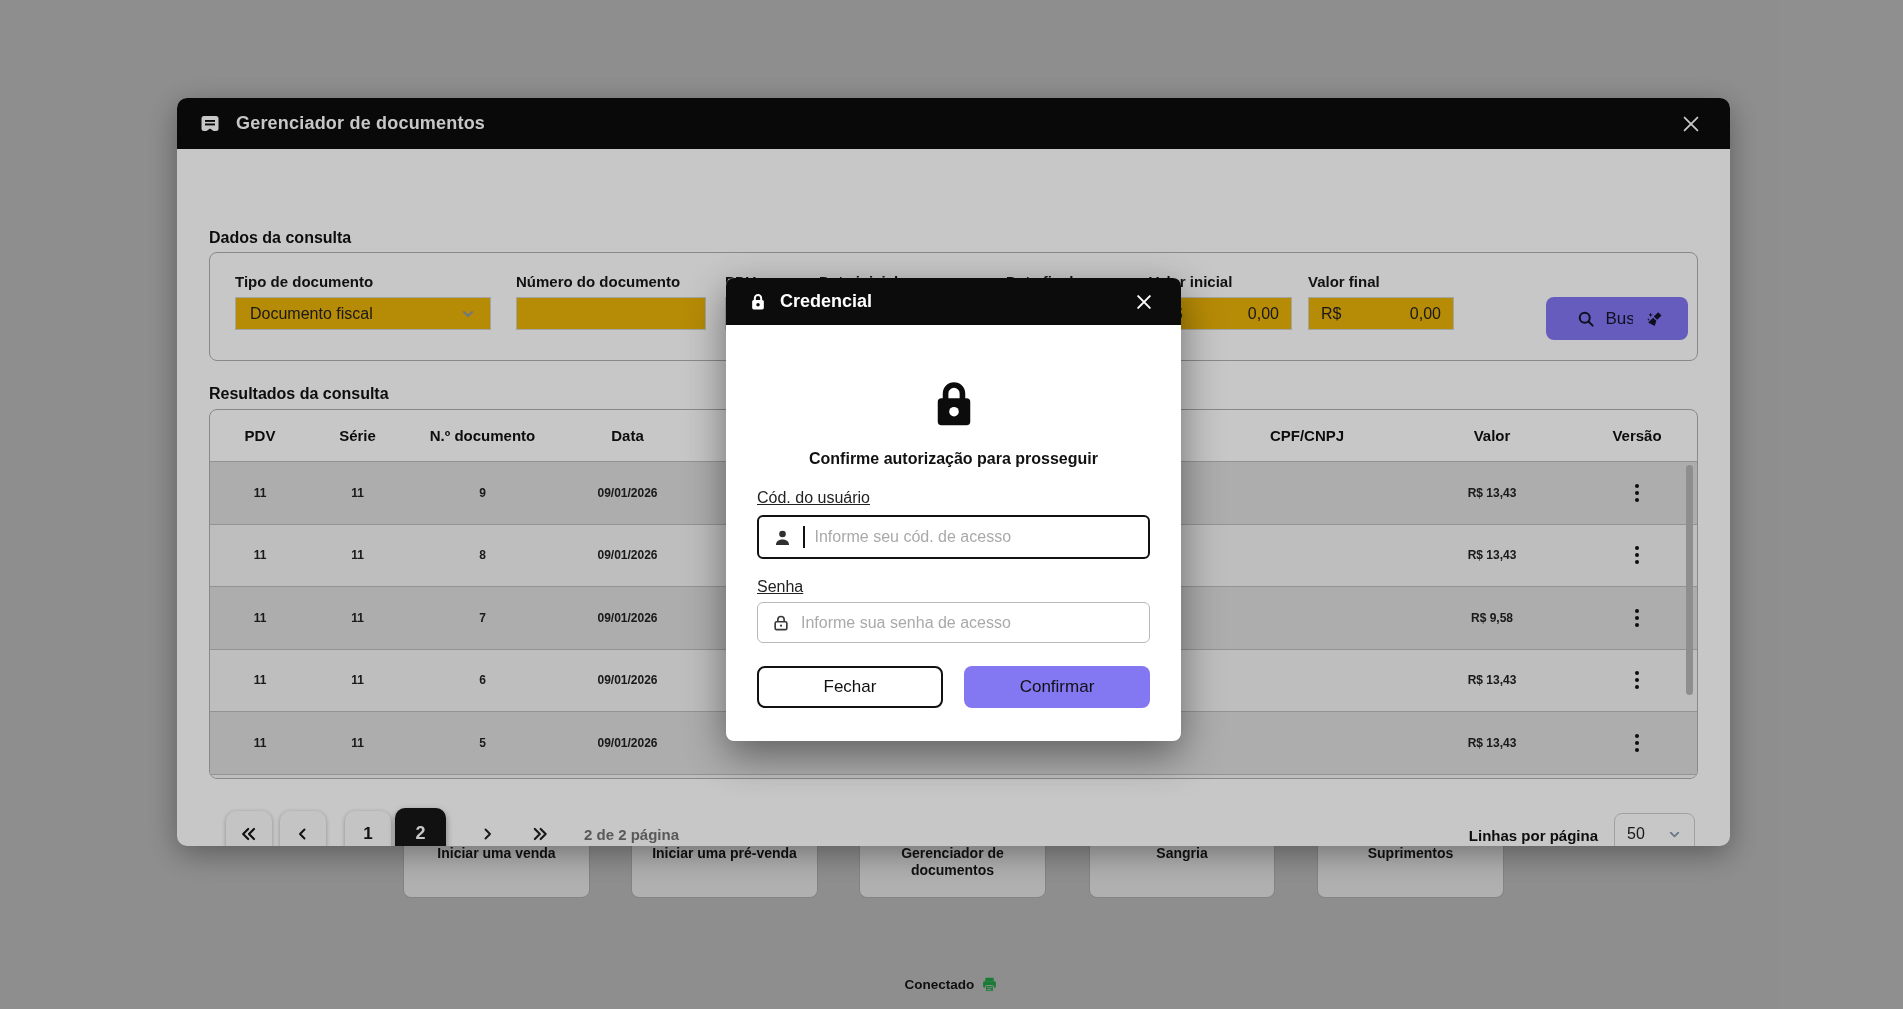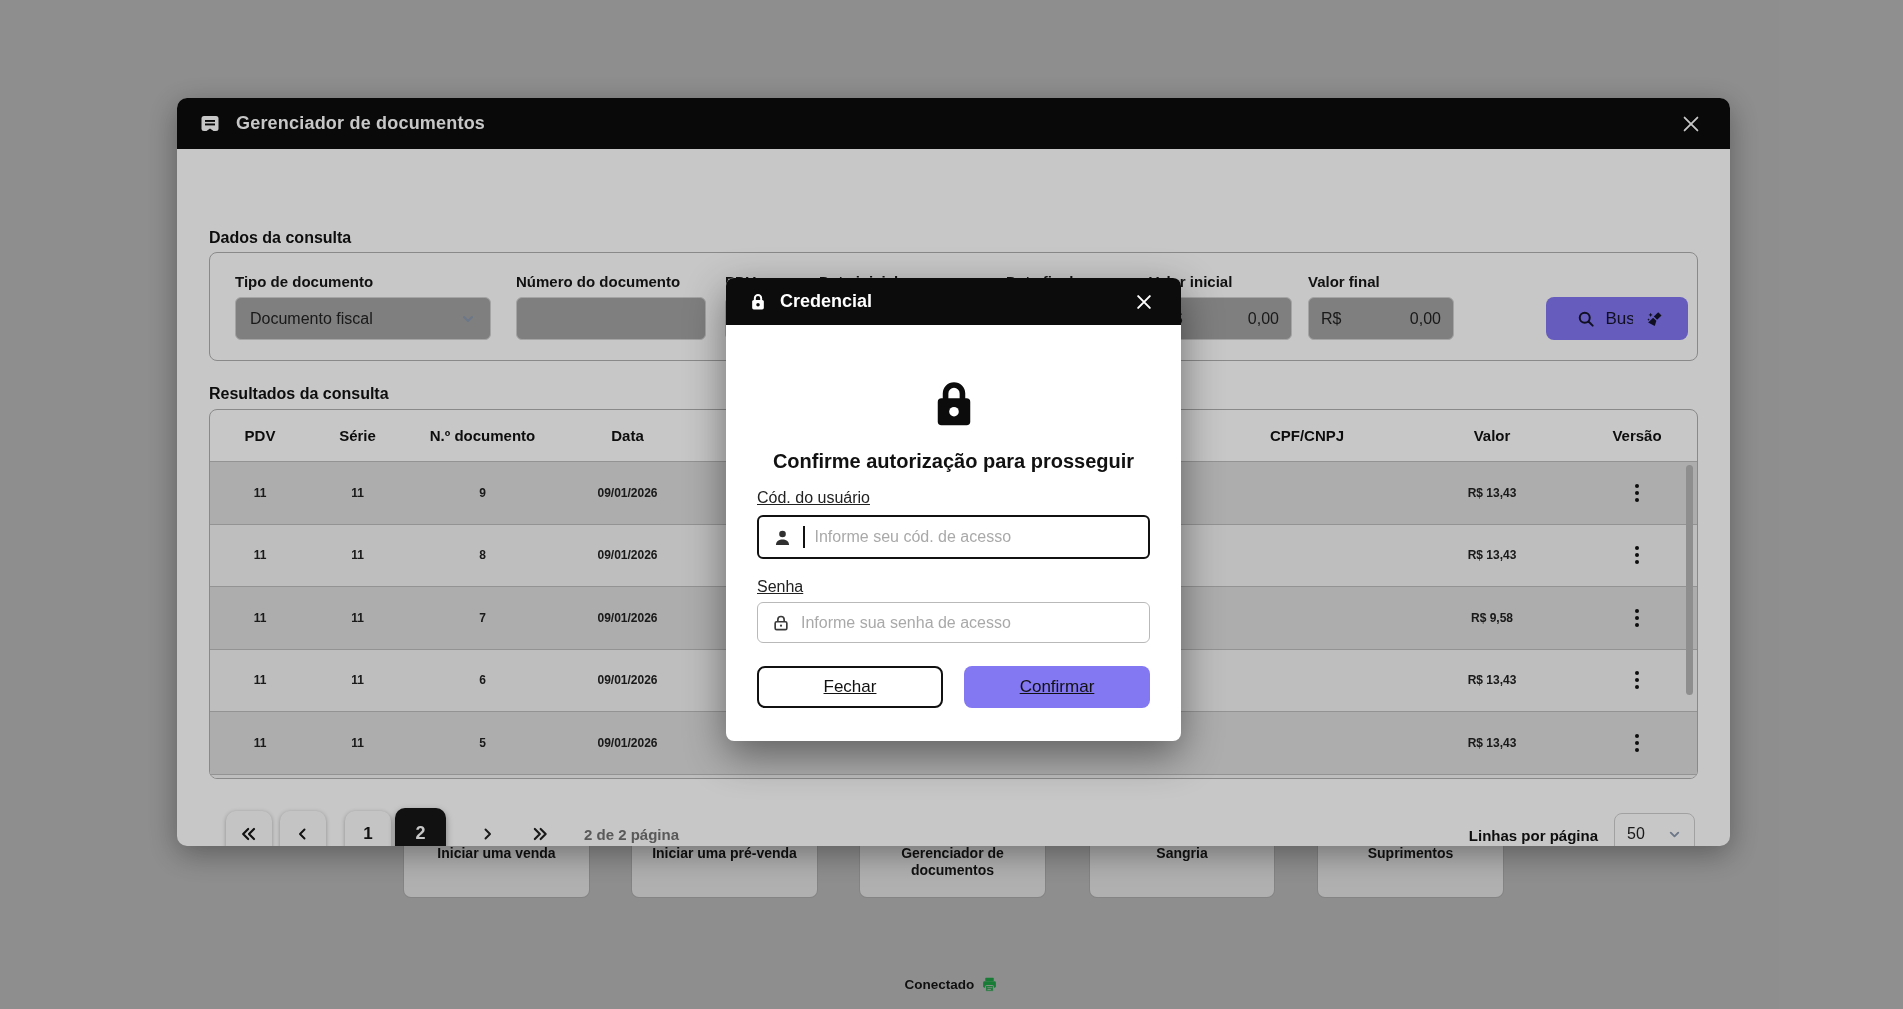--- a/index.html
+++ b/index.html
@@ -12,21 +12,21 @@
             box-shadow:0 8px 30px rgba(0,0,0,.35); }
   .titlebar { height:51px; background:#0c0c0c; display:flex; align-items:center; padding:0 26px 0 21px; gap:14px; }
   .titlebar .win-title { color:#fff; font-weight:700; font-size:18px; letter-spacing:.2px; }
   .titlebar .win-close { margin-left:auto; width:26px; height:26px; display:flex; align-items:center; justify-content:center; cursor:pointer; background:none; border:none; }
   .win-body { position:relative; height:697px; }
 
   .section-label { position:absolute; font-size:16px; font-weight:700; color:#111; }
   .fieldset { position:absolute; left:32px; top:103px; width:1489px; height:109px; border:1px solid #b0b0b0; border-radius:8px; }
   .f-item { position:absolute; top:20px; }
   .f-label { font-size:15px; font-weight:700; color:#161616; display:block; margin-bottom:7px; }
-  .f-input, .f-select { height:43px; background:#a3a3a3; border:1px solid #d3d3d3; border-radius:6px;
+  .f-input, .f-select { height:33px; background:#eab308; border:1px solid #d3d3d3; border-radius:0;
             display:flex; align-items:center; padding:0 12px; font-size:16px; color:#222; }
   .f-input input { border:none; background:transparent; outline:none; width:100%; font-size:16px; color:#222; font-family:inherit; }
   .f-select { justify-content:space-between; cursor:pointer; padding:0 14px; }
   .money { justify-content:space-between; }
   .money input { text-align:right; }
   .money .prefix { color:#222; margin-right:6px; }
   .btn-buscar { position:absolute; top:44px; height:43px; border:none; border-radius:8px; background:#8377f2;
             display:flex; align-items:center; justify-content:center; gap:10px; font-size:17px; font-weight:400;
             color:#14142b; cursor:pointer; font-family:inherit; }
   .btn-clean { position:absolute; top:44px; height:43px; width:44px; border:none; border-radius:8px; background:#8377f2;
@@ -67,30 +67,30 @@
 
   
   .dim { position:absolute; inset:0; background:rgba(0,0,0,.22); z-index:50; }
   .modal { position:absolute; left:726px; top:242px; width:455px; height:463px; background:#fff; border-radius:8px;
            z-index:60; box-shadow:0 14px 40px rgba(0,0,0,.45); overflow:hidden;margin-top:36px; }
   .modal-header { height:47px; background:#0c0c0c; display:flex; align-items:center; padding:0 27px 0 22px; gap:12px; }
   .modal-header .m-title { color:#fff; font-weight:700; font-size:18px; }
   .modal-header .m-close { margin-left:auto; background:none; border:none; display:flex; cursor:pointer; }
   .modal-body { position:relative; height:416px; }
   .big-lock { position:absolute; top:53px; left:0; right:0; display:flex; justify-content:center; }
-  .m-heading { position:absolute; top:125px; width:100%; text-align:center; font-size:20px; font-weight:700; color:#111; }
+  .m-heading { position:absolute; top:125px; width:100%; text-align:center; font-size:16px; font-weight:700; color:#111; }
   .m-label { position:absolute; left:31px; font-size:16px; color:#222;text-decoration:underline; }
   .m-field { position:absolute; left:31px; width:393px; display:flex; align-items:center; gap:10px; padding:0 13px;
              border-radius:6px; background:#fff; }
   .m-field input { border:none; outline:none; flex:1; font-size:16px; color:#222; background:transparent; font-family:inherit; }
   .m-field input::placeholder { color:#a9a9a9; }
   .field-user { top:190px; height:44px; border:2px solid #111; }
   .field-pass { top:277px; height:41px; border:1px solid #b9b9b9; }
   .caret { width:1.5px; height:22px; background:#111; }
-  .m-btn { position:absolute; top:341px; width:186px; height:42px; border-radius:8px; font-size:17px; cursor:pointer; font-family:inherit;text-decoration:underline; }
+  .m-btn { position:absolute; top:341px; width:186px; height:42px; border-radius:8px; font-size:17px; cursor:pointer; font-family:inherit; }
   .btn-fechar { left:31px; background:#fff; border:2px solid #111; color:#111; }
   .btn-confirmar { left:238px; background:#8377f2; border:none; color:#111; }
 
   input::placeholder { color:#a9a9a9; }
 </style>
 </head>
 <body>
 
 <div class="screen">
 

